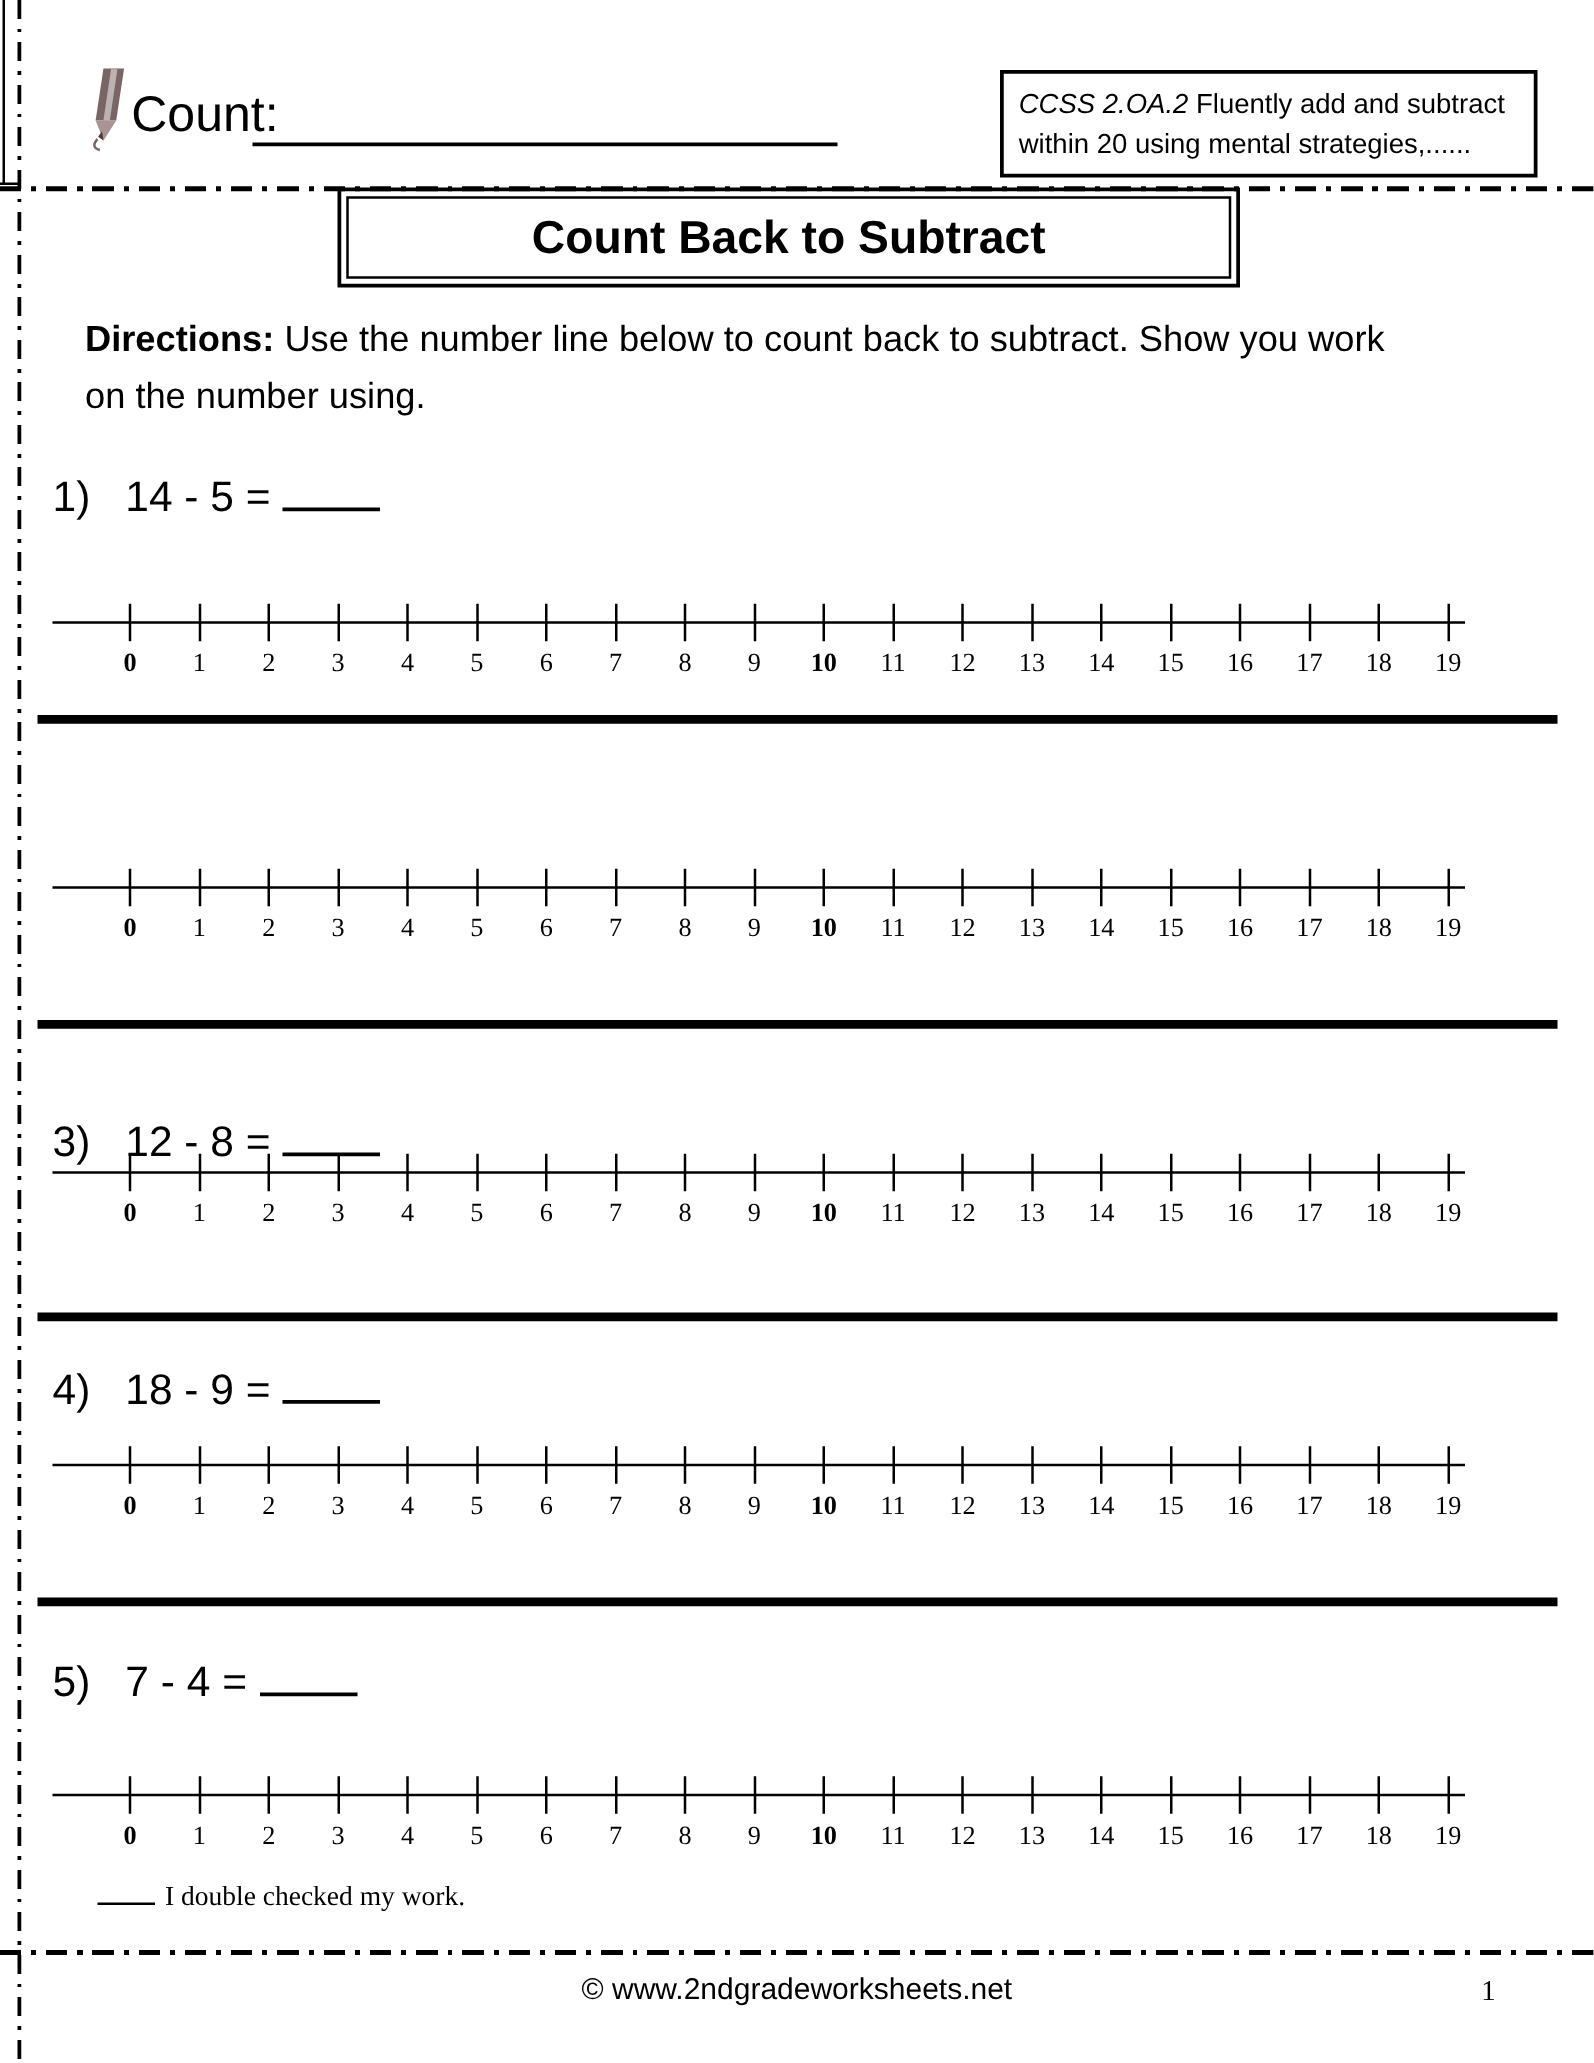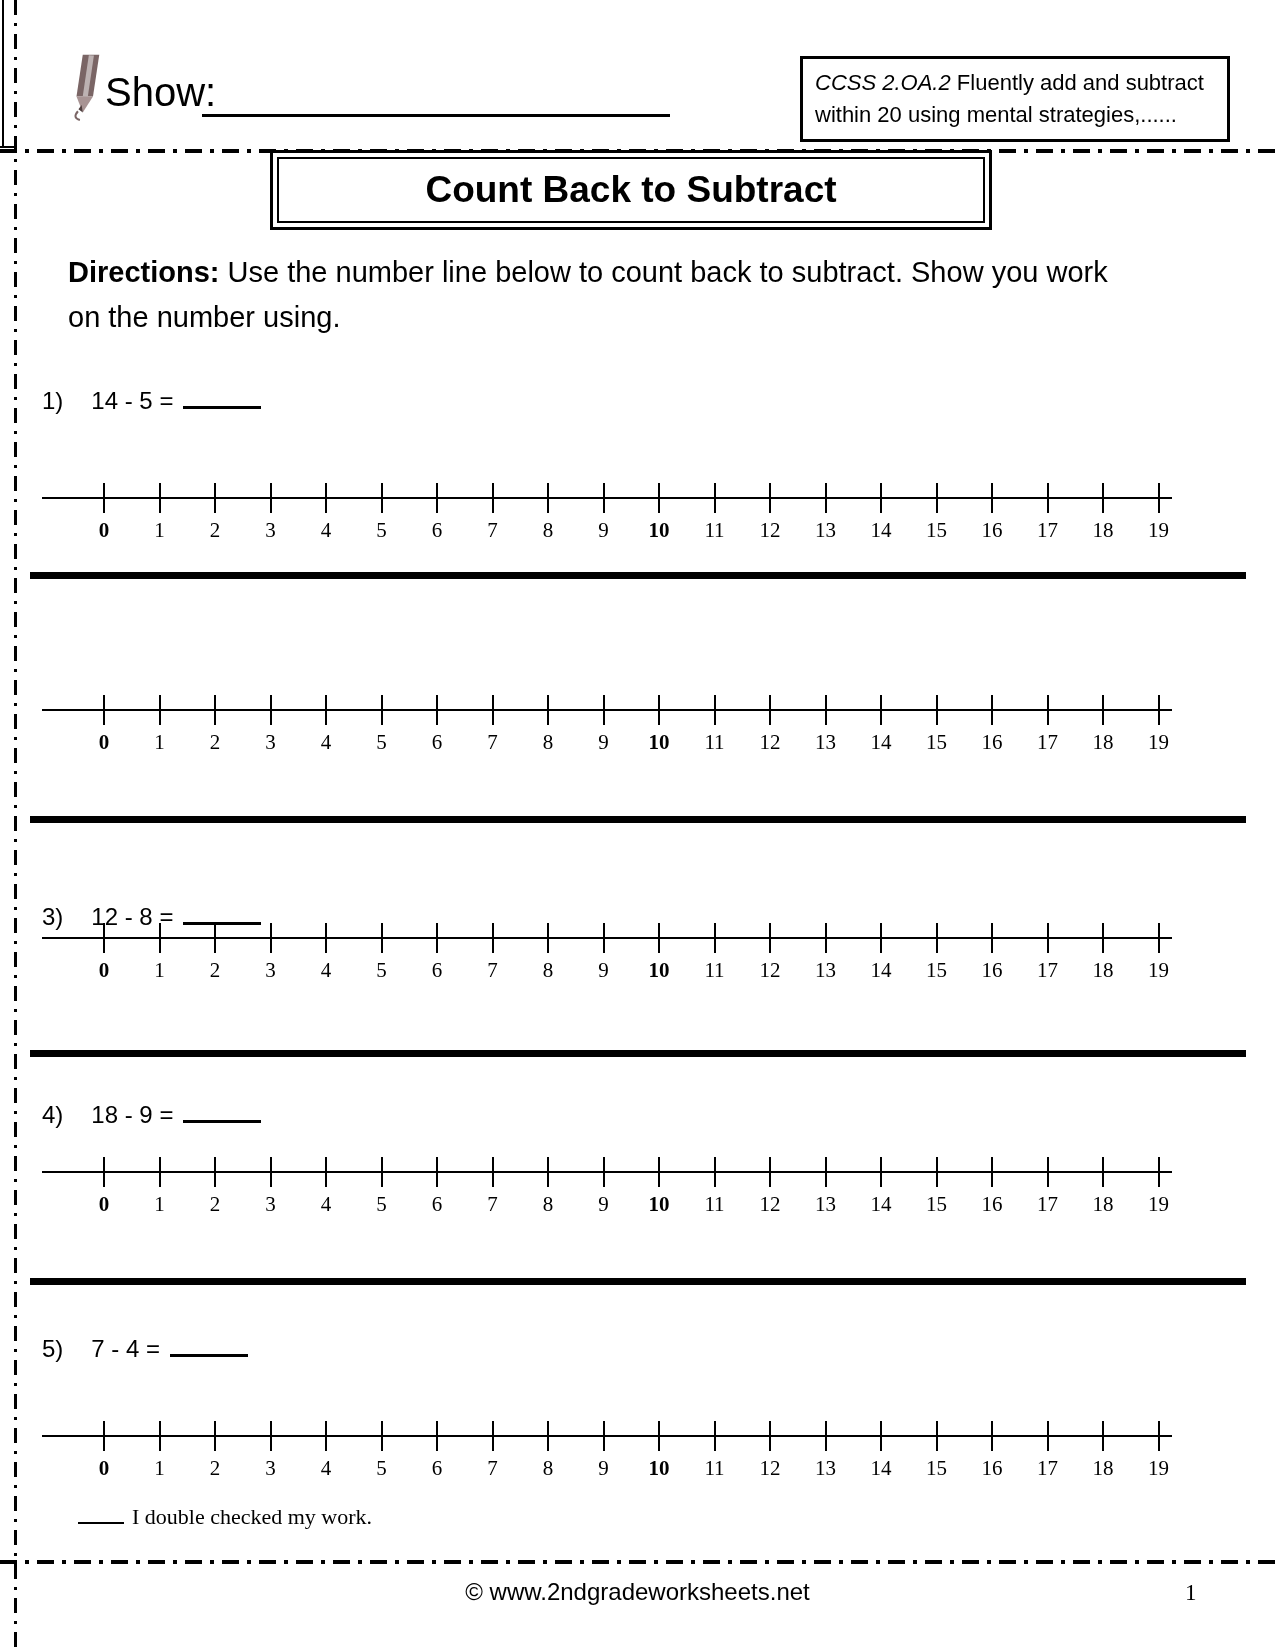--- a/index.html
+++ b/index.html
@@ -47,21 +47,21 @@
     border:2px solid #000;
     text-align:center;font-size:37px;font-weight:bold;
     line-height:62px;height:62px;
   }
 
   
   .directions{position:absolute;left:68px;top:250px;width:1120px;font-size:29px;line-height:1.55;}
   .directions .dir-label{font-weight:bold;}
 
   
-  .problem{position:absolute;left:42px;font-size:24px;white-space:nowrap;}
+  .problem{position:absolute;left:42px;font-size:34px;white-space:nowrap;}
   .problem .pnum{display:inline-block;}
   .problem .pexp{display:inline-block;margin-left:28px;}
   .answer-blank{display:inline-block;width:78px;height:34px;border-bottom:3px solid #000;margin-left:10px;vertical-align:baseline;}
   .p1{top:372px;} .p2{top:622px;} .p3{top:888px;} .p4{top:1086px;} .p5{top:1320px;}
 
   
   .divider{position:absolute;left:30px;width:1216px;height:7px;background:#000;}
   .d1{top:572px;} .d2{top:816px;} .d3{top:1050px;} .d4{top:1278px;}
 
   
@@ -96,21 +96,21 @@
     <svg width="44" height="74" viewBox="0 0 44 74">
       <g transform="rotate(14 22 37)">
         <polygon points="13,6 29,2 33,44 17,48" fill="#7a6565"></polygon>
         <polygon points="19,5 24,4 28,45 23,46" fill="#ffffff" opacity="0.5"></polygon>
         <polygon points="17,48 33,44 27,62" fill="#a89494"></polygon>
         <polygon points="24,55 27,62 22,60" fill="#4e3e3e"></polygon>
         <path d="M 22 62 Q 18 70 26 70" stroke="#7a6565" stroke-width="2" fill="none"></path>
       </g>
     </svg>
   </div>
-  <div class="name-label">Show:</div>
+  <div class="name-label">Count:</div>
   <div class="name-line"></div>
 
   <div class="ccss-box">
     <span class="ccss-code">CCSS 2.OA.2</span>
     <span>Fluently add and subtract</span>
     <br>
     <span>within 20 using mental strategies,......</span>
   </div>
 
   <div class="title-box">

